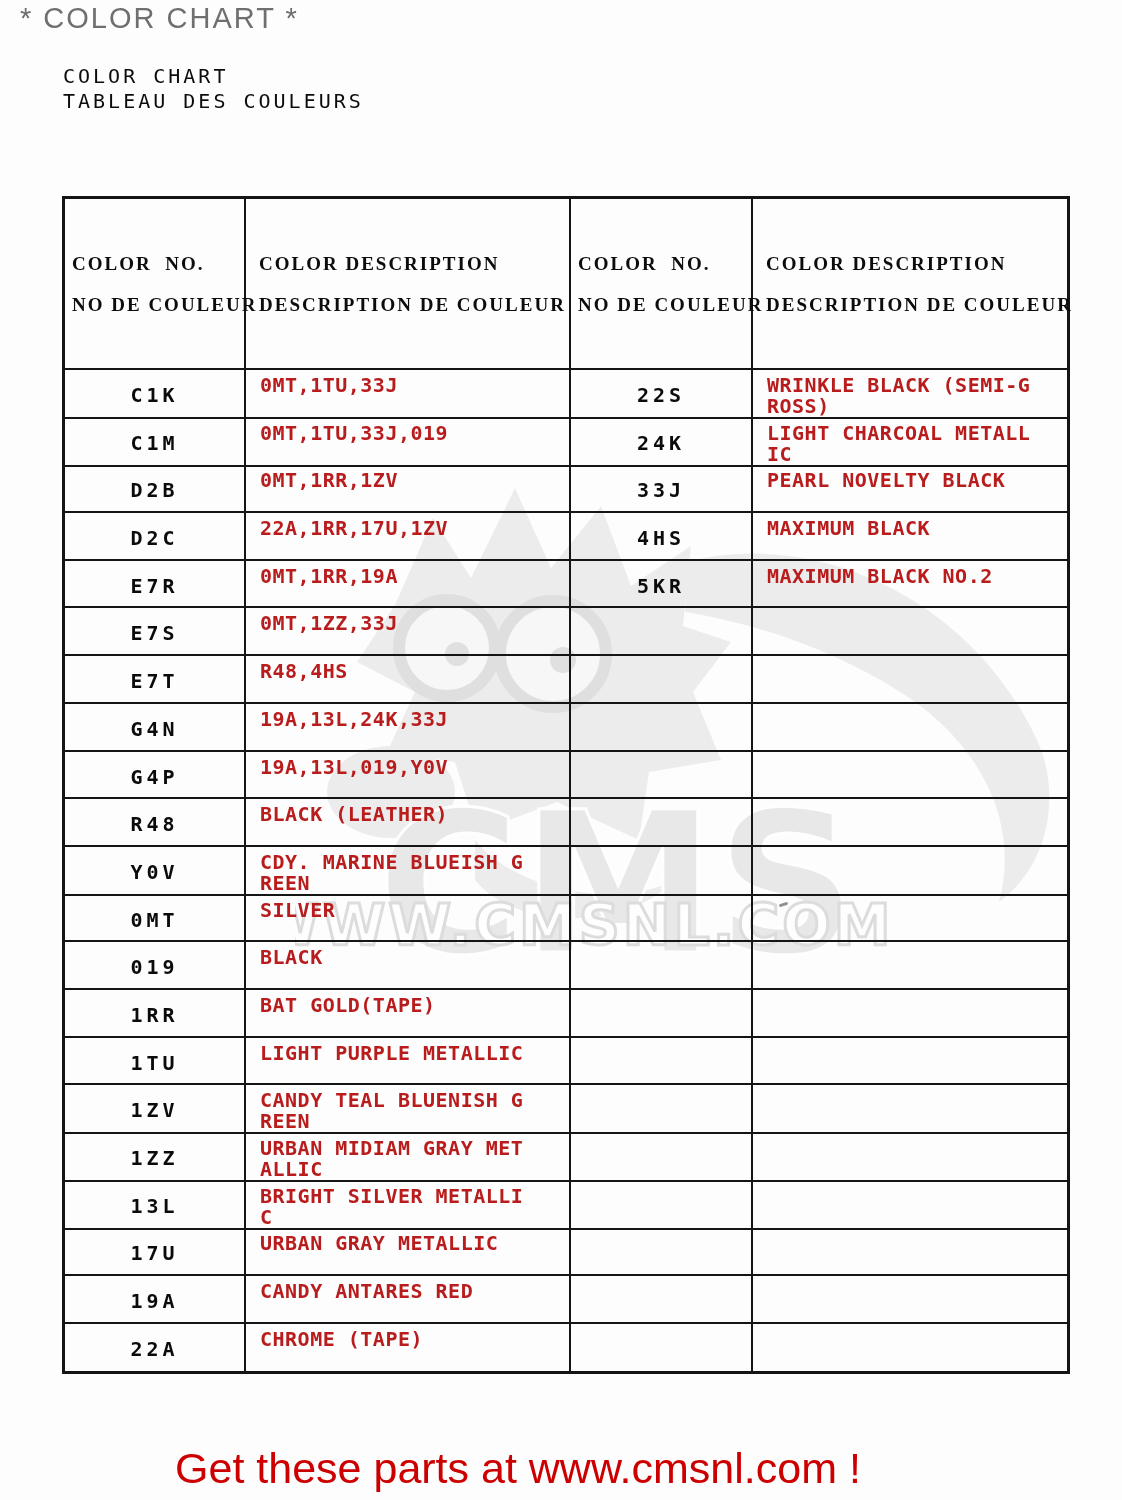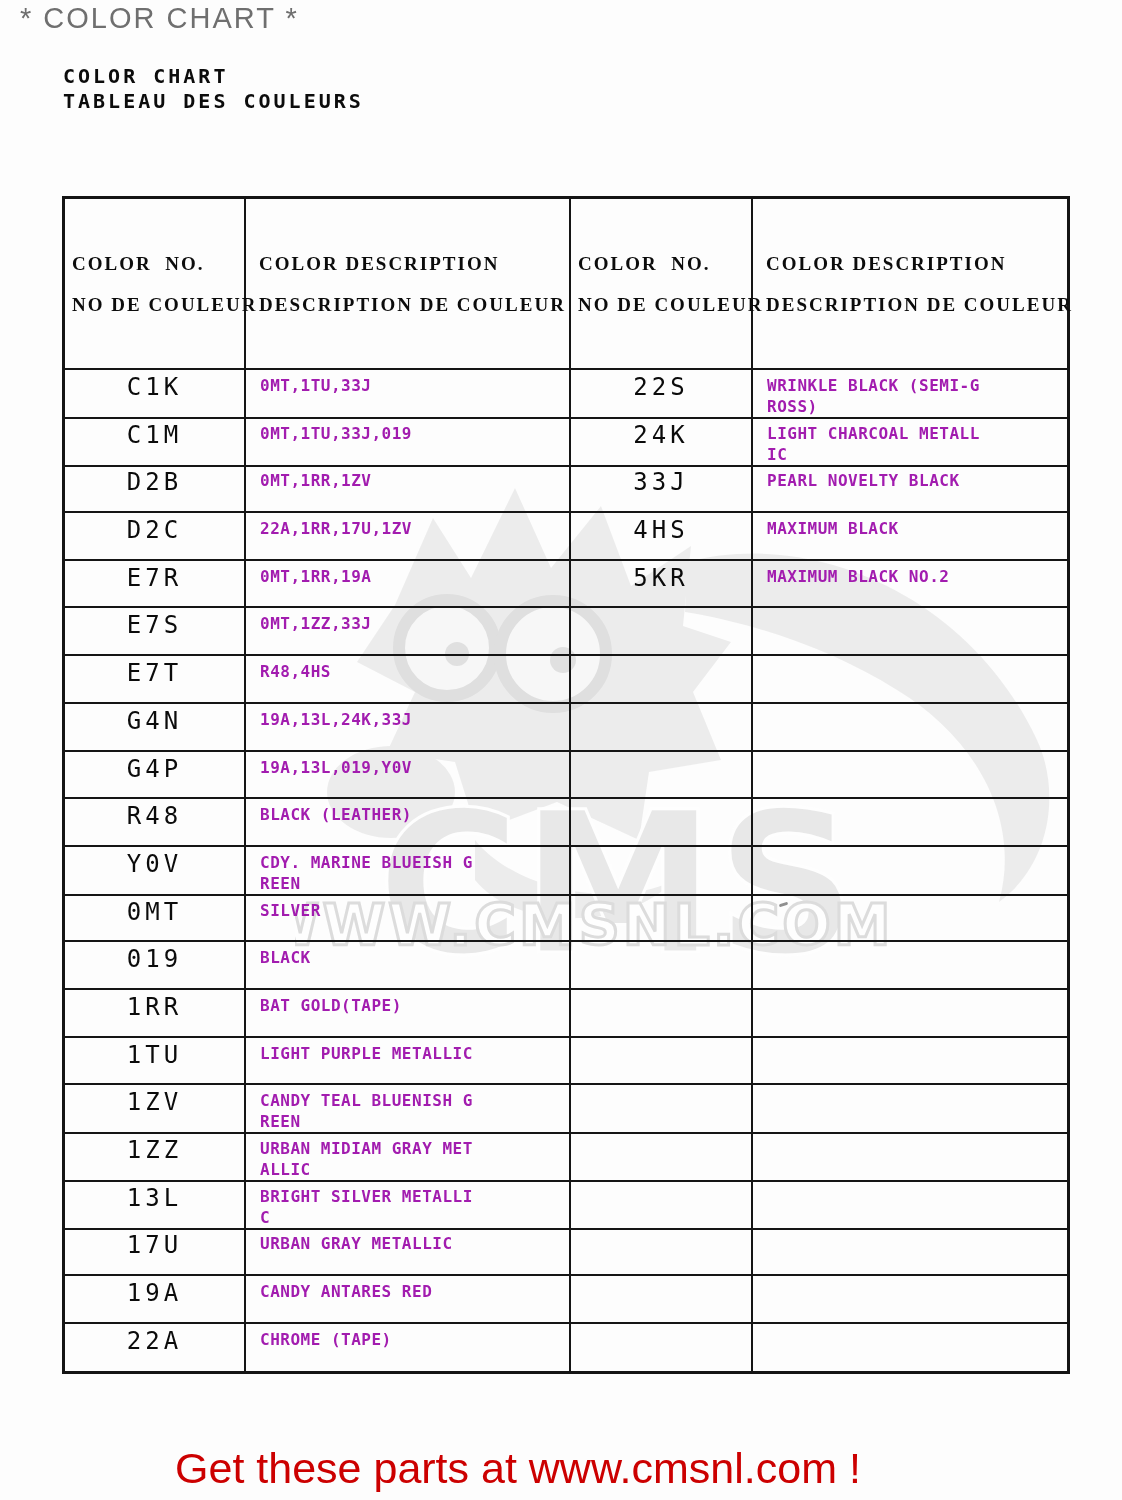--- a/index.html
+++ b/index.html
@@ -9,21 +9,21 @@
     font-family:"DejaVu Sans Mono","Liberation Mono",monospace;
   }
   
   .gray-title{
     position:absolute;left:20px;top:2px;
     font-family:"Liberation Sans",sans-serif;
     font-size:29px;color:#6f6f6f;letter-spacing:2px;
   }
   .doc-title{
     position:absolute;left:63px;
-    font-weight:bold;font-size:20px;color:#0c0c0c;
+    font-weight:normal;font-size:20px;color:#0c0c0c;
     letter-spacing:3px;white-space:pre;
   }
   .doc-title.en{top:64px;}
   .doc-title.fr{top:89px;}
 
   
   .watermark{
     position:absolute;left:295px;top:440px;width:800px;height:570px;
     z-index:0;opacity:.62;pointer-events:none;
   }
@@ -51,26 +51,26 @@
 
   .hcell{
     display:flex;flex-direction:column;justify-content:center;
     font-weight:bold;font-size:19px;color:#0c0c0c;
     letter-spacing:2px;line-height:41px;white-space:pre;
   }
   .hcell.no{padding-left:7px;}
   .hcell.desc{padding-left:13px;}
 
   .code-cell{
-    text-align:center;padding-top:3px;
-    font-weight:normal;font-size:24px;color:#0b0b0b;letter-spacing:4px;
+    text-align:center;padding-top:13px;
+    font-weight:bold;font-size:20px;color:#0b0b0b;letter-spacing:4px;
   }
   .desc-cell{
     padding:5px 16px 0 14px;
-    font-weight:bold;font-size:16px;color:#a21caf;
+    font-weight:bold;font-size:20px;color:#b91c1c;
     letter-spacing:.5px;line-height:21px;white-space:pre-line;
   }
 
   
   .speck{
     position:absolute;left:779px;top:903px;width:9px;height:3px;
     background:#8f8f8f;transform:rotate(-18deg);z-index:2;border-radius:2px;
   }
 
   

